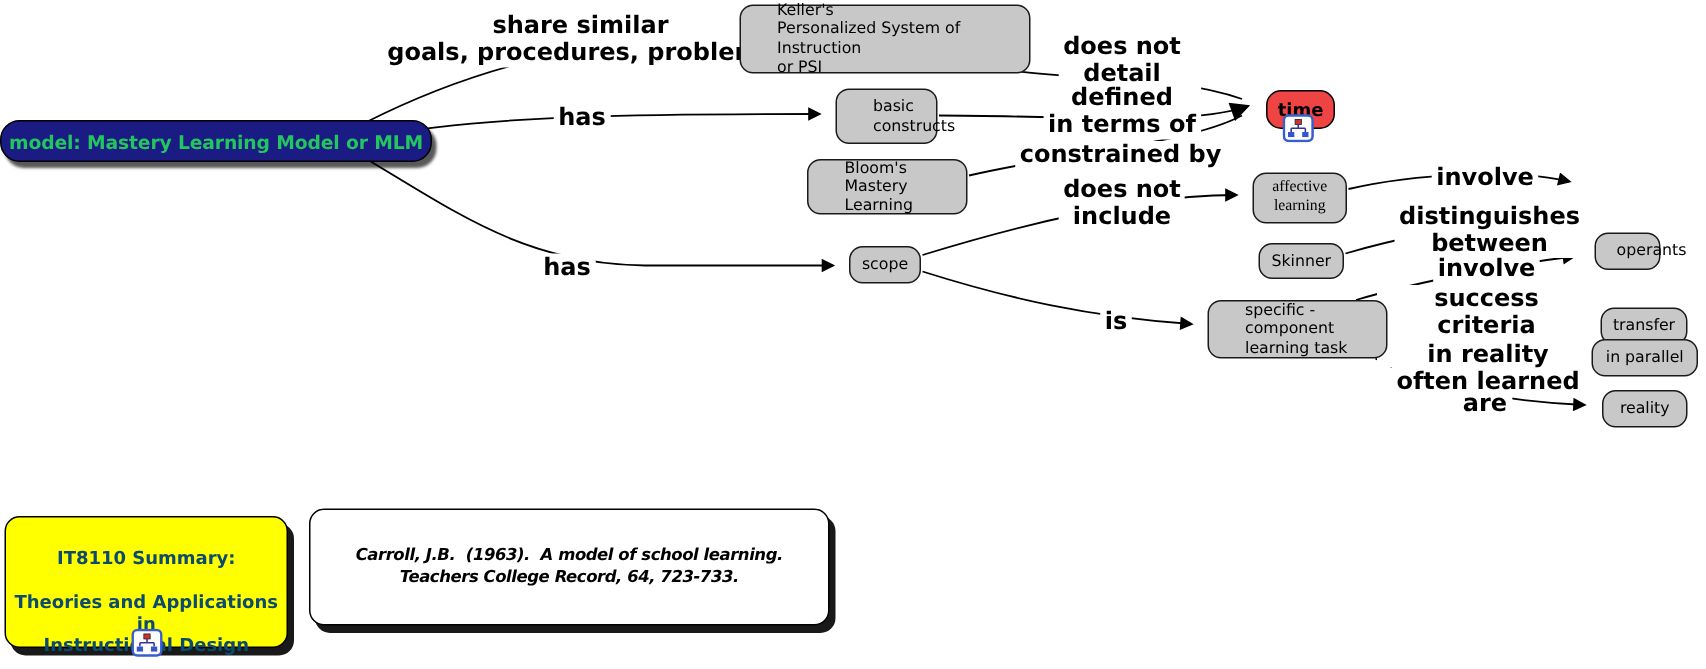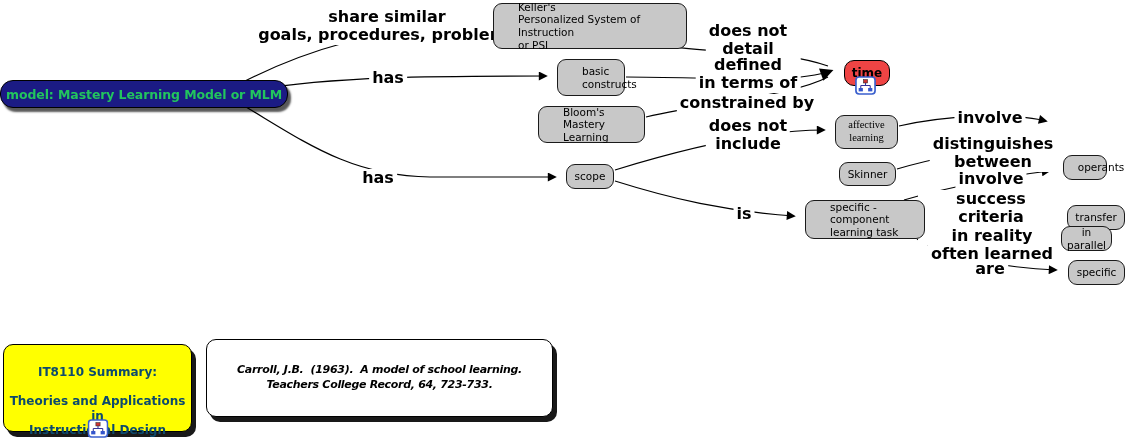--- a/index.html
+++ b/index.html
@@ -93,22 +93,22 @@
 Mastery Learning</div>
   <div class="concept" style="left:566px;top:164px;width:48px;height:25px;">scope</div>
   <div class="concept time" style="left:844px;top:60px;width:46px;height:26px;">time</div>
   <div class="concept" style="left:835px;top:115px;width:63px;height:34px;font-family:Liberation Serif, serif;">affective
 learning</div>
   <div class="concept" style="left:839px;top:162px;width:57px;height:24px;">Skinner</div>
   <div class="concept left" style="left:805px;top:200px;width:120px;height:39px;">specific -component
 learning task</div>
   <div class="concept" style="left:1063px;top:155px;width:38px;height:25px;padding-left:37px;">operants</div>
   <div class="concept" style="left:1067px;top:190px;width:58px;height:25px;margin-top:15px;">transfer</div>
-  <div class="concept" style="left:1061px;top:226px;width:51px;height:25px;">in parallel</div>
-  <div class="concept" style="left:1068px;top:260px;width:57px;height:25px;">specific</div>
+  <div class="concept" style="left:1061px;top:226px;width:71px;height:25px;">in parallel</div>
+  <div class="concept" style="left:1068px;top:260px;width:57px;height:25px;">reality</div>
 
   <div class="lbl" style="left:387px;top:8px;">share similar
 goals, procedures, problems</div>
   <div class="lbl" style="left:388px;top:69px;">has</div>
   <div class="lbl" style="left:378px;top:169px;">has</div>
   <div class="lbl" style="left:748px;top:22px;">does not
 detail</div>
   <div class="lbl" style="left:748px;top:56px;">defined
 in terms of</div>
   <div class="lbl" style="left:747px;top:94px;">constrained by</div>

